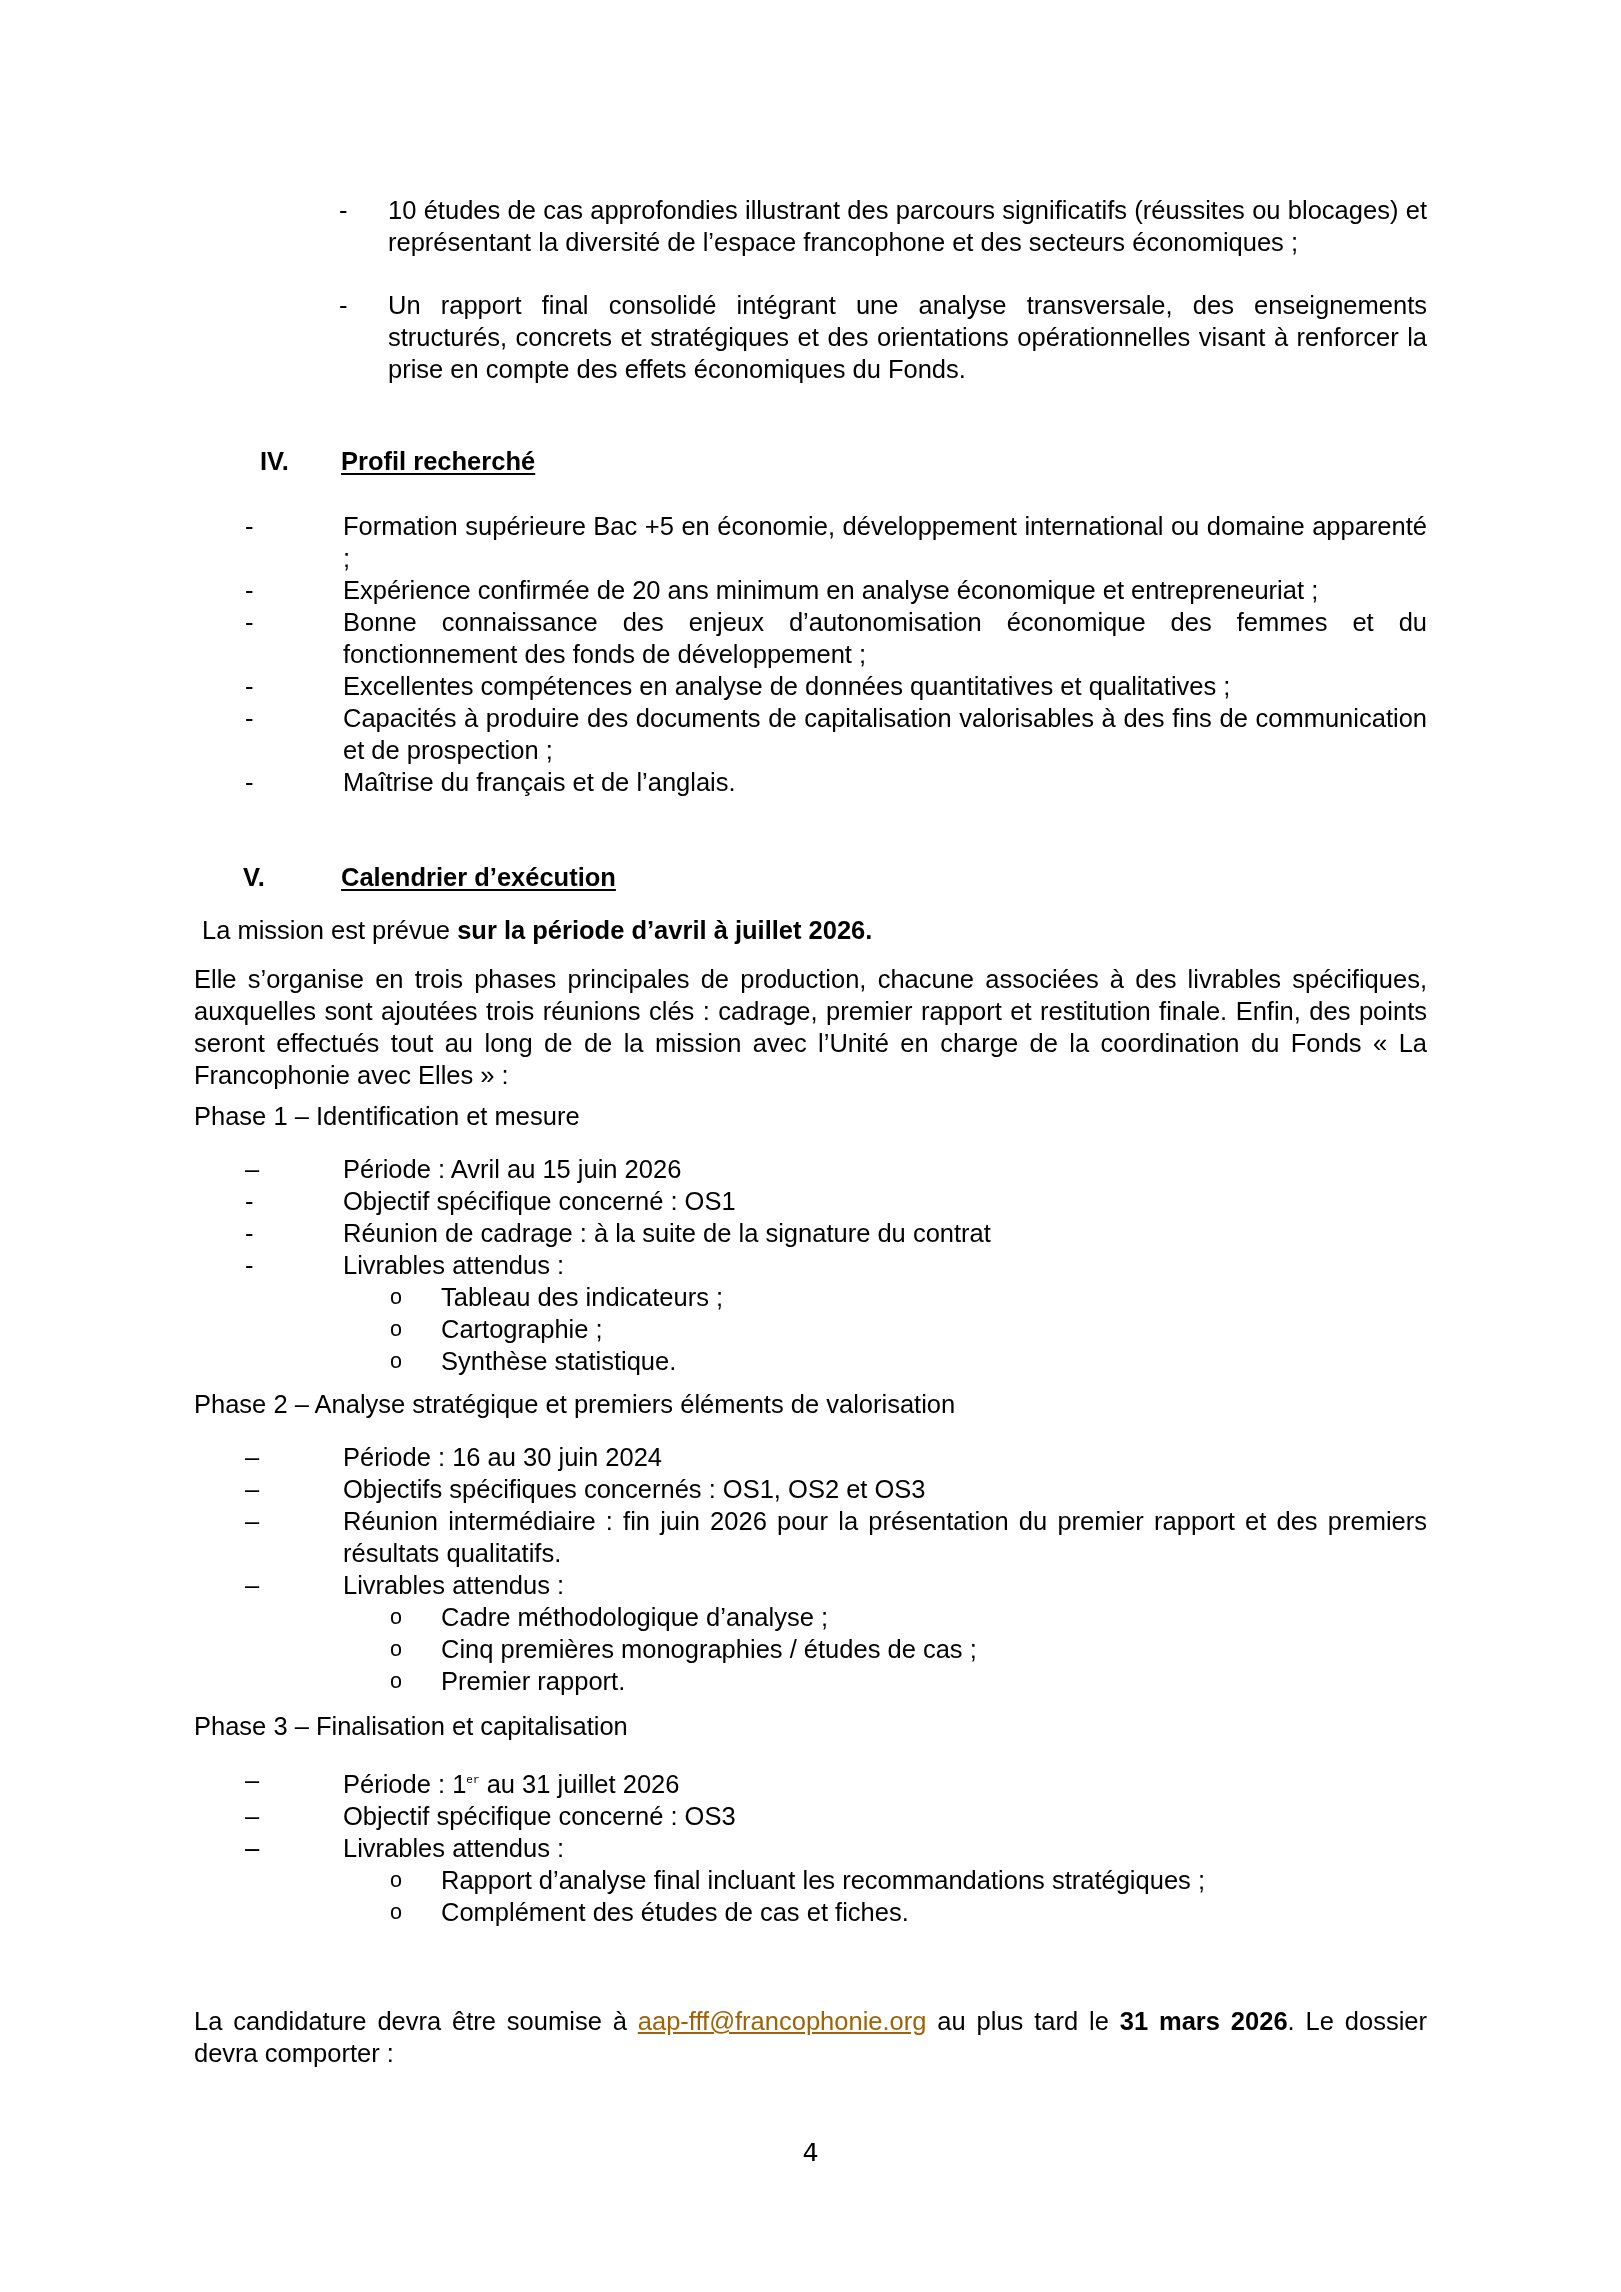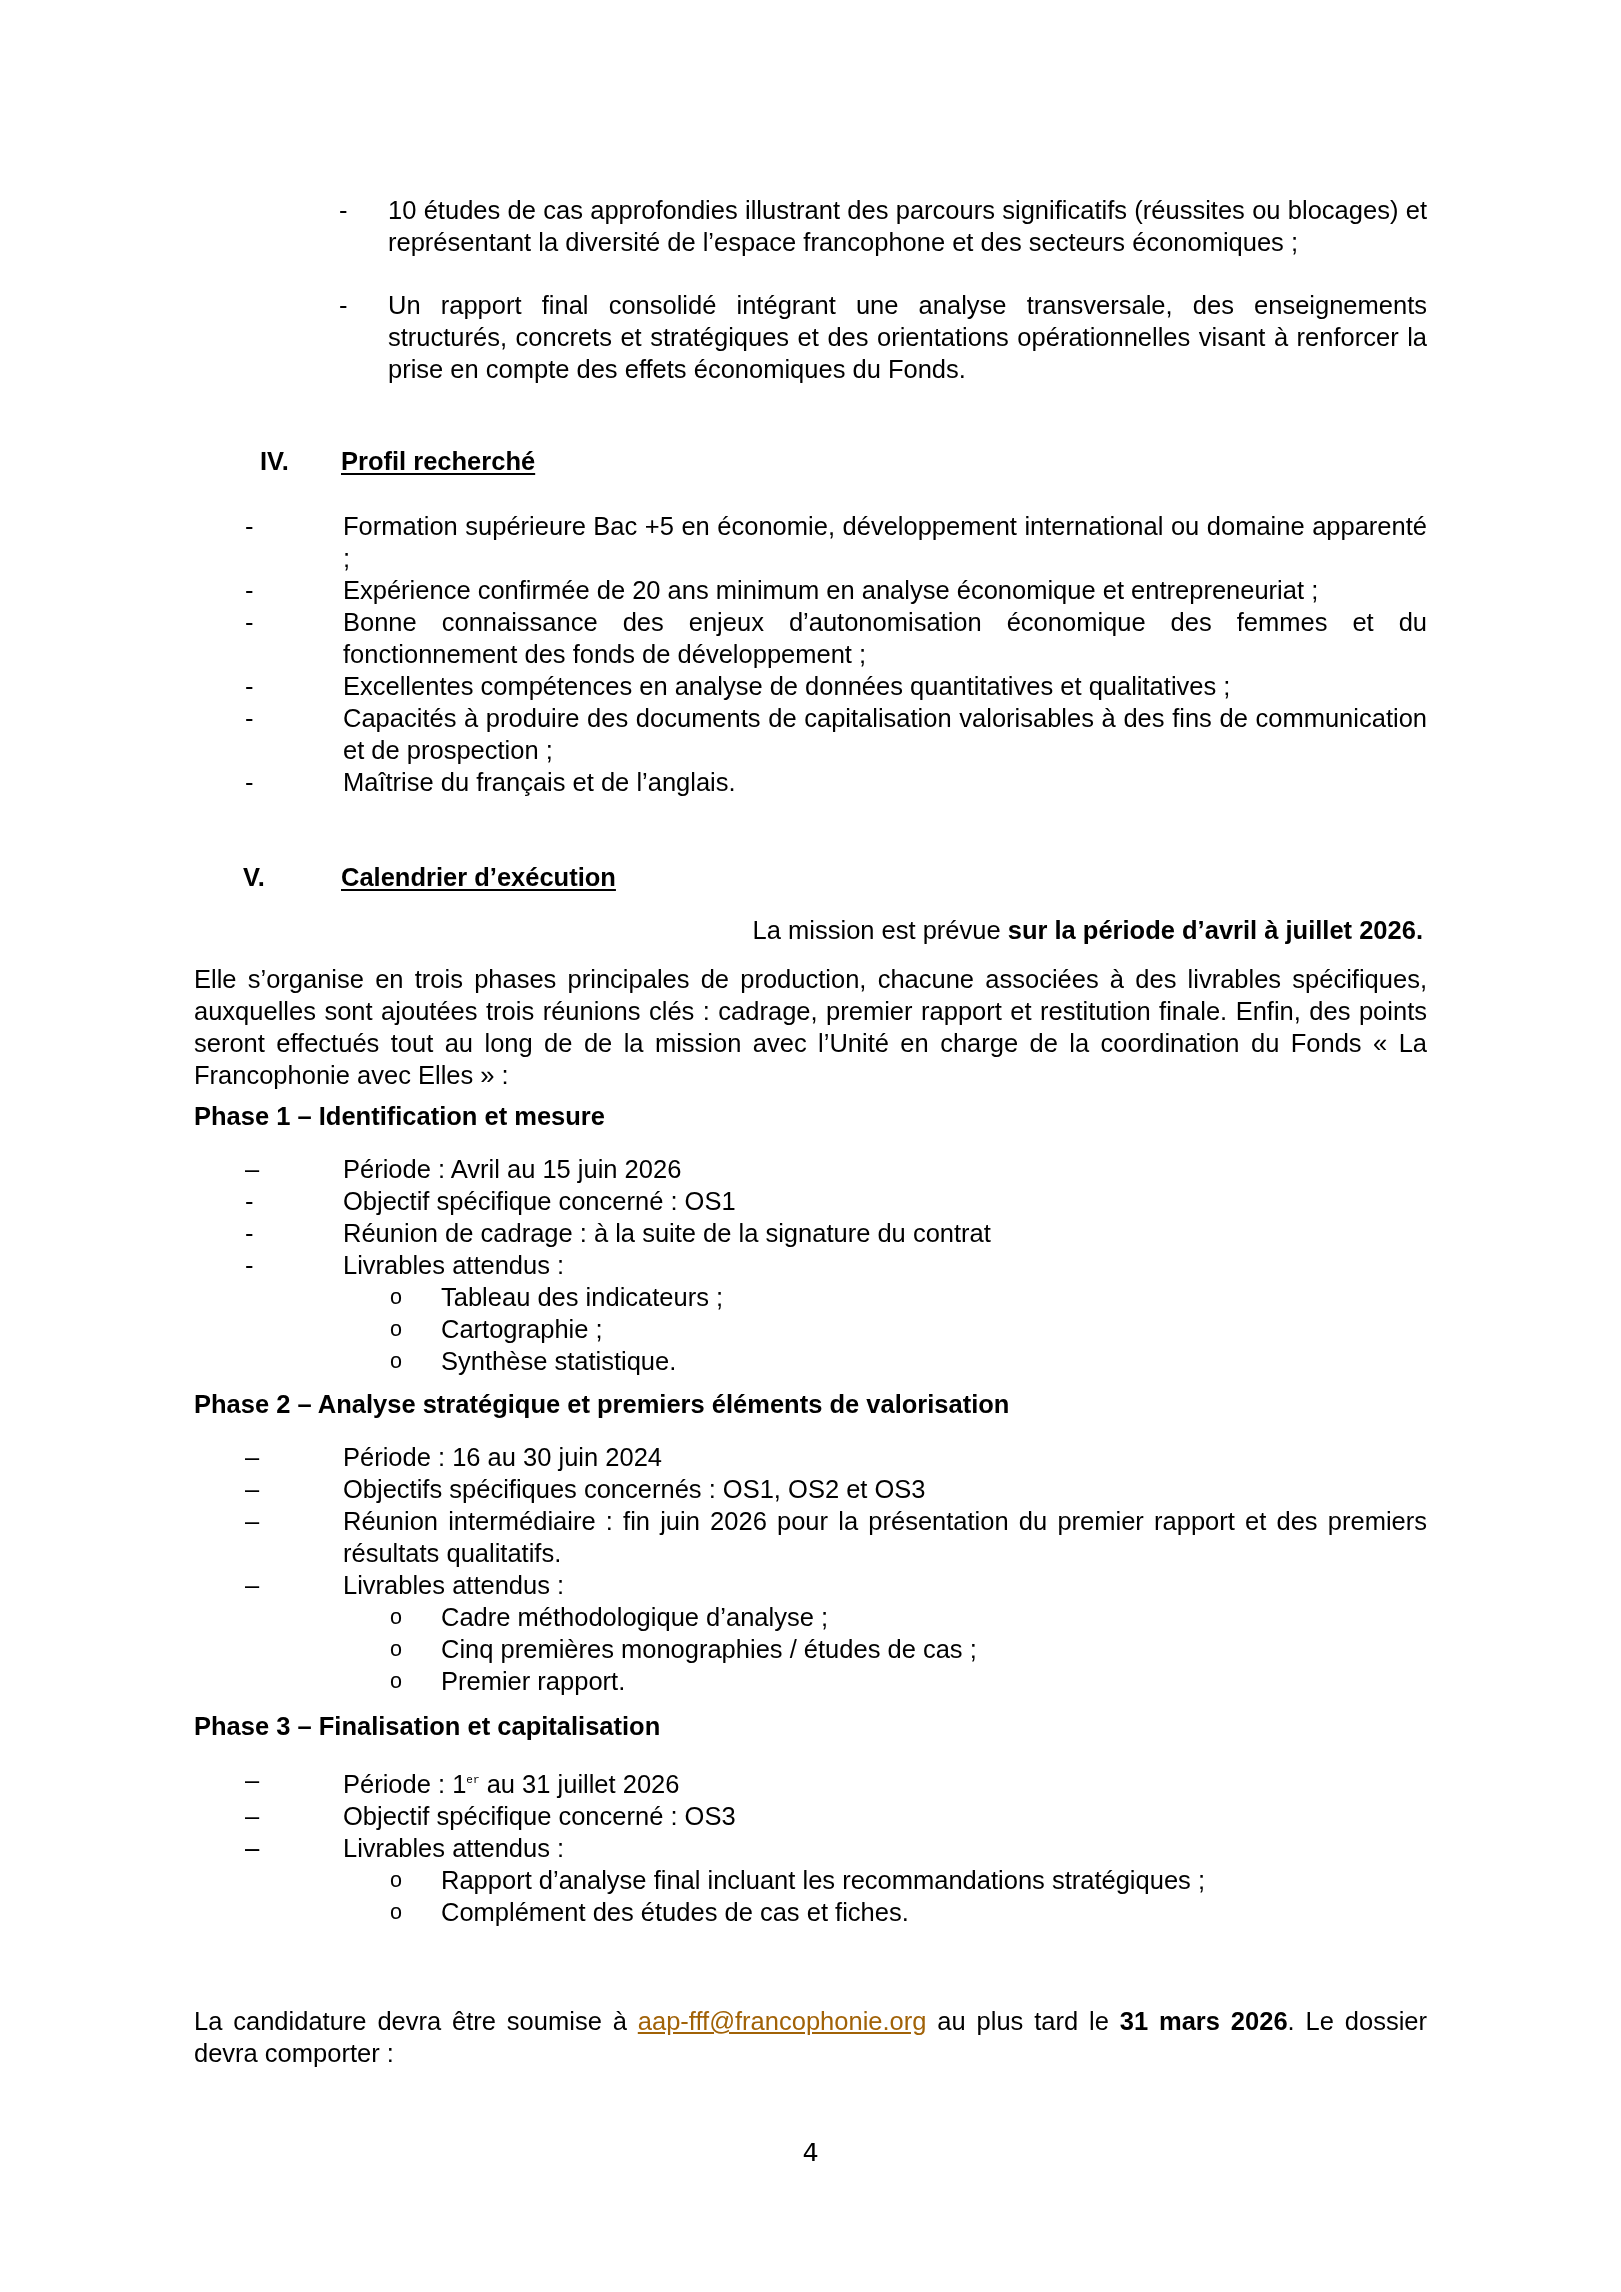--- a/index.html
+++ b/index.html
@@ -5,21 +5,21 @@
   html, body { margin: 0; padding: 0; background: #ffffff; }
   body { width: 1621px; height: 2293px; position: relative; overflow: hidden;
          font-family: "Liberation Sans", sans-serif; color: #000; font-size: 25.5px; }
   .just { text-align: justify; }
   .item { position: relative; padding-left: 98px; text-align: justify; line-height: 32px; }
   .item .mk { position: absolute; left: 0; top: 0; }
   .sub { position: relative; padding-left: 196px; line-height: 32px; }
   .sub .mk { position: absolute; left: 145px; top: 0; font-size: 21.6px; }
   .hd { font-weight: bold; position: relative; }
   .hd .ttl { text-decoration: underline; text-underline-offset: 2.9px; }
-  .ph { font-weight: bold; }
+  .ph { font-weight: normal; }
   b { font-weight: bold; }
   a.mail { color: #a16207; text-decoration: underline; }
   .pg { position: absolute; top: 2137px; left: 0; width: 1621px; text-align: center; font-family: "DejaVu Sans", sans-serif; font-size: 25.5px; }
   .top-list { position: absolute; left: 339px; top: 194px; width: 1088px; }
   .top-list .item { padding-left: 49px; }
 </style>
 </head>
 <body>
 
 <div class="top-list">
@@ -45,21 +45,21 @@
   <div class="item"><span class="mk">-</span><span>Excellentes compétences en analyse de données quantitatives et qualitatives ;</span></div>
   <div class="item"><span class="mk">-</span><span>Capacités à produire des documents de capitalisation valorisables à des fins de communication et de prospection ;</span></div>
   <div class="item"><span class="mk">-</span><span>Maîtrise du français et de l’anglais.</span></div>
 </div>
 
 <div class="hd" style="position:absolute; left:194px; top:863px; width:1233px;">
   <span style="position:absolute; left:49px;">V.</span>
   <span class="ttl" style="position:absolute; left:147px;">Calendrier d’exécution</span>
 </div>
 
-<div style="position:absolute; left:190px; top:915px; width:1233px; line-height:31px;text-align:right;">
+<div style="position:absolute; left:202px; top:915px; width:1233px; line-height:31px;">
   <span>La mission est prévue </span><b>sur la période d’avril à juillet 2026.</b>
 </div>
 
 <div class="just" style="position:absolute; left:194px; top:963px; width:1233px; line-height:32px;">Elle s’organise en trois phases principales de production, chacune associées à des livrables spécifiques, auxquelles sont ajoutées trois réunions clés : cadrage, premier rapport et restitution finale. Enfin, des points seront effectués tout au long de de la mission avec l’Unité en charge de la coordination du Fonds « La Francophonie avec Elles » :</div>
 
 <div class="ph" style="position:absolute; left:194px; top:1102px;">Phase 1 – Identification et mesure</div>
 <div style="position:absolute; left:245px; top:1153px; width:1182px;">
   <div class="item"><span class="mk">–</span><span>Période : Avril au 15 juin 2026</span></div>
   <div class="item"><span class="mk">-</span><span>Objectif spécifique concerné : OS1</span></div>
   <div class="item"><span class="mk">-</span><span>Réunion de cadrage : à la suite de la signature du contrat</span></div>

